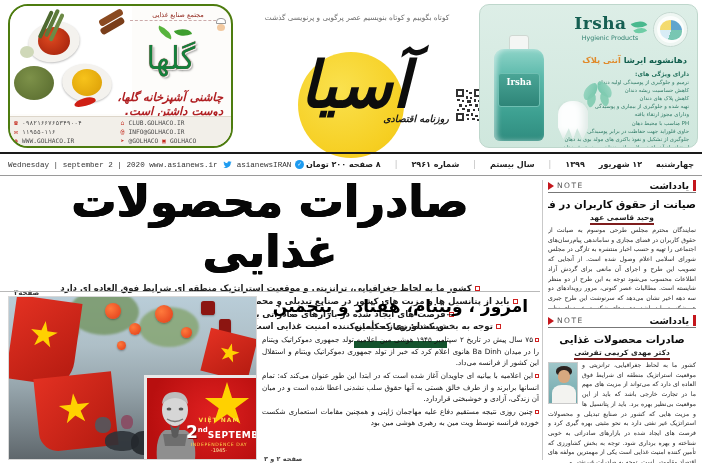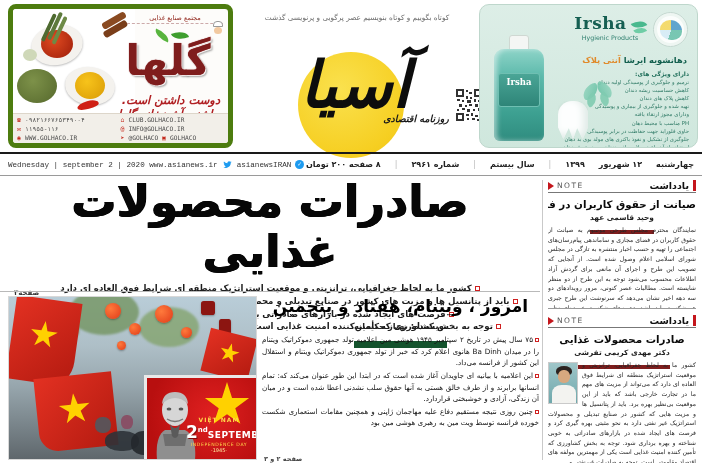--- a/index.html
+++ b/index.html
@@ -2,21 +2,21 @@
 <html lang="fa"><head>
 <meta charset="utf-8">
 <style>
   * { margin:0; padding:0; box-sizing:border-box; }
   body { background:#e8e8e8; font-family:"DejaVu Sans", sans-serif; }
   .page { position:relative; width:702px; height:466px; background:#fff; overflow:hidden;
           font-family:"DejaVu Sans", sans-serif; }
 
   
   .golha { position:absolute; left:8px; top:4px; width:225px; height:144px;
-           background:#fdfcfa; border:5px solid #4d7c0f; border-radius:8px; overflow:hidden; }
+           background:#fdfcfa; border:2px solid #4d7c0f; border-radius:20px; overflow:hidden; }
   .spices { position:absolute; left:0; top:0; width:122px; height:108px; background:#fff; }
   .sp { position:absolute; border-radius:50%; }
   .spoon { background:#f4f2ee; box-shadow:0 1px 2px rgba(0,0,0,.25); }
   .rosemary { position:absolute; left:40px; top:2px; width:4px; height:30px; background:#5d7a3c;
               transform:rotate(25deg); border-radius:2px; box-shadow:6px 2px 0 #6d8a46,-5px 4px 0 #4e6a30; }
   .cinnamon { position:absolute; left:88px; top:8px; width:26px; height:7px; background:#8a4a21;
               border-radius:3px; transform:rotate(-30deg); box-shadow:-3px 8px 0 #7a3e1a; }
   .chili { position:absolute; left:64px; top:92px; width:22px; height:8px; background:#cf1f14;
            border-radius:50% 50% 50% 50%/60% 60% 40% 40%; transform:rotate(-15deg); }
   .golha-banner { position:absolute; right:5px; top:5px; width:96px; text-align:center;
@@ -24,21 +24,21 @@
   .chef { position:absolute; right:2px; top:12px; width:16px; height:14px; }
   .chef .hat { position:absolute; left:3px; top:0; width:10px; height:6px; background:#fff;
                border:1px solid #999; border-radius:4px 4px 0 0; }
   .chef .face { position:absolute; left:4px; top:6px; width:8px; height:7px; background:#f2c9a0;
                 border-radius:50%; }
   .golha-logo { position:absolute; right:14px; top:24px; width:92px; height:58px; text-align:center; }
   .golha-logo .leaf { position:absolute; width:16px; height:9px; background:#3f9e2f;
                       border-radius:0 100% 0 100%; top:-2px; }
   .golha-logo .leaf.l1 { right:26px; transform:rotate(-20deg); }
   .golha-logo .leaf.l2 { right:44px; transform:rotate(200deg); background:#58b43e; }
-  .golha-text { font-size:42px; font-weight:bold; color:#7f1d1d; line-height:56px;
+  .golha-text { font-size:31px; font-weight:normal; color:#15803d; line-height:56px;
                 text-shadow:0 0 1px #7d120e, 1px 1px 0 #fff, -1px -1px 0 #fff, 2px 2px 2px rgba(0,0,0,.35); }
   .golha-slogan { position:absolute; right:8px; top:84px; width:210px; text-align:right; direction:rtl;
                   color:#b01f22; font-weight:bold; font-size:11.5px; line-height:1.25; font-style:italic; }
   .golha-contact { position:absolute; left:0; right:0; bottom:0; height:30px; background:#f2efe9;
                    border-top:1px solid #ddd6ca; display:flex; direction:ltr; font-size:6.2px;
                    color:#4a4a4a; padding:2px 4px; line-height:1.35;
                    font-family:"DejaVu Sans Mono", monospace; }
   .golha-contact .col { flex:1; }
   .cicon { color:#c42a1d; font-size:6.5px; display:inline-block; width:8px; }
 
@@ -172,21 +172,21 @@
   .note-head .fa { display:flex; align-items:flex-end; font-size:9.5px; font-weight:bold; color:#111; }
   .redbar { width:3px; height:11px; background:#c4161c; margin-left:4px; }
   .note-head .en { display:flex; direction:ltr; align-items:flex-end; font-size:7.5px; color:#555;
                    letter-spacing:1.5px; }
   .arrow { width:0; height:0; border-top:4px solid transparent; border-bottom:4px solid transparent;
            border-left:6px solid #c4161c; margin-right:3px; }
   .note-title { text-align:center; direction:rtl; font-size:10.3px; font-weight:bold; color:#0a0a0a;
                 margin-top:5px; white-space:nowrap; letter-spacing:-.3px; }
   .note-author { text-align:center; direction:rtl; font-size:7.4px; font-weight:bold; color:#222;
                  margin:3px 0; }
-  .note-author span { border-bottom:4px solid #7f1d1d; padding-bottom:8px; }
+  .note-author span { border-bottom:2px solid #7f1d1d; padding-bottom:1px; }
   .note-body { direction:rtl; text-align:justify; font-size:6.15px; color:#262626; line-height:1.58; }
   .portrait { float:left; width:30px; height:42px; margin:2px 4px 1px 0;
               background:linear-gradient(180deg,#9fc6c9,#6fa8ac); border:1px solid #cacaca;
               position:relative; overflow:hidden; }
   .portrait .hair { position:absolute; left:7px; top:3px; width:16px; height:10px; background:#2b2320;
                     border-radius:50% 50% 40% 40%; }
   .portrait .face { position:absolute; left:9px; top:7px; width:12px; height:13px; background:#d7a field; background:#d7a87f; border-radius:45%; }
   .portrait .shirt { position:absolute; left:3px; top:22px; width:24px; height:20px; background:#f3f3f0;
                      border-radius:40% 40% 0 0; }
 </style>
@@ -211,22 +211,22 @@
     <div class="chef">
         <div class="hat"></div>
         <div class="face"></div>
       </div>
     <div class="golha-logo">
       <div class="leaf l1"></div>
       <div class="leaf l2"></div>
       <div class="golha-text">گلها</div>
     </div>
     <div class="golha-slogan">
+      <div>چاشنی آشپزخانه گلها،</div>
       <div>دوست داشتن است.</div>
-      <div>چاشنی آشپزخانه گلها،</div>
     </div>
     <div class="golha-contact">
       <div class="col">
         <div><span class="cicon">☎</span><span>۰۹۸۲۱۶۶۷۶۵۳۴۹۰۰۴</span></div>
         <div><span class="cicon">✉</span><span>۱۱۹۵۵-۱۱۶</span></div>
         <div><span class="cicon">◉</span><span>WWW.GOLHACO.IR</span></div>
       </div>
       <div class="col">
         <div><span class="cicon">⌂</span><span>CLUB.GOLHACO.IR</span></div>
         <div><span class="cicon">@</span><span>INFO@GOLHACO.IR</span></div>

